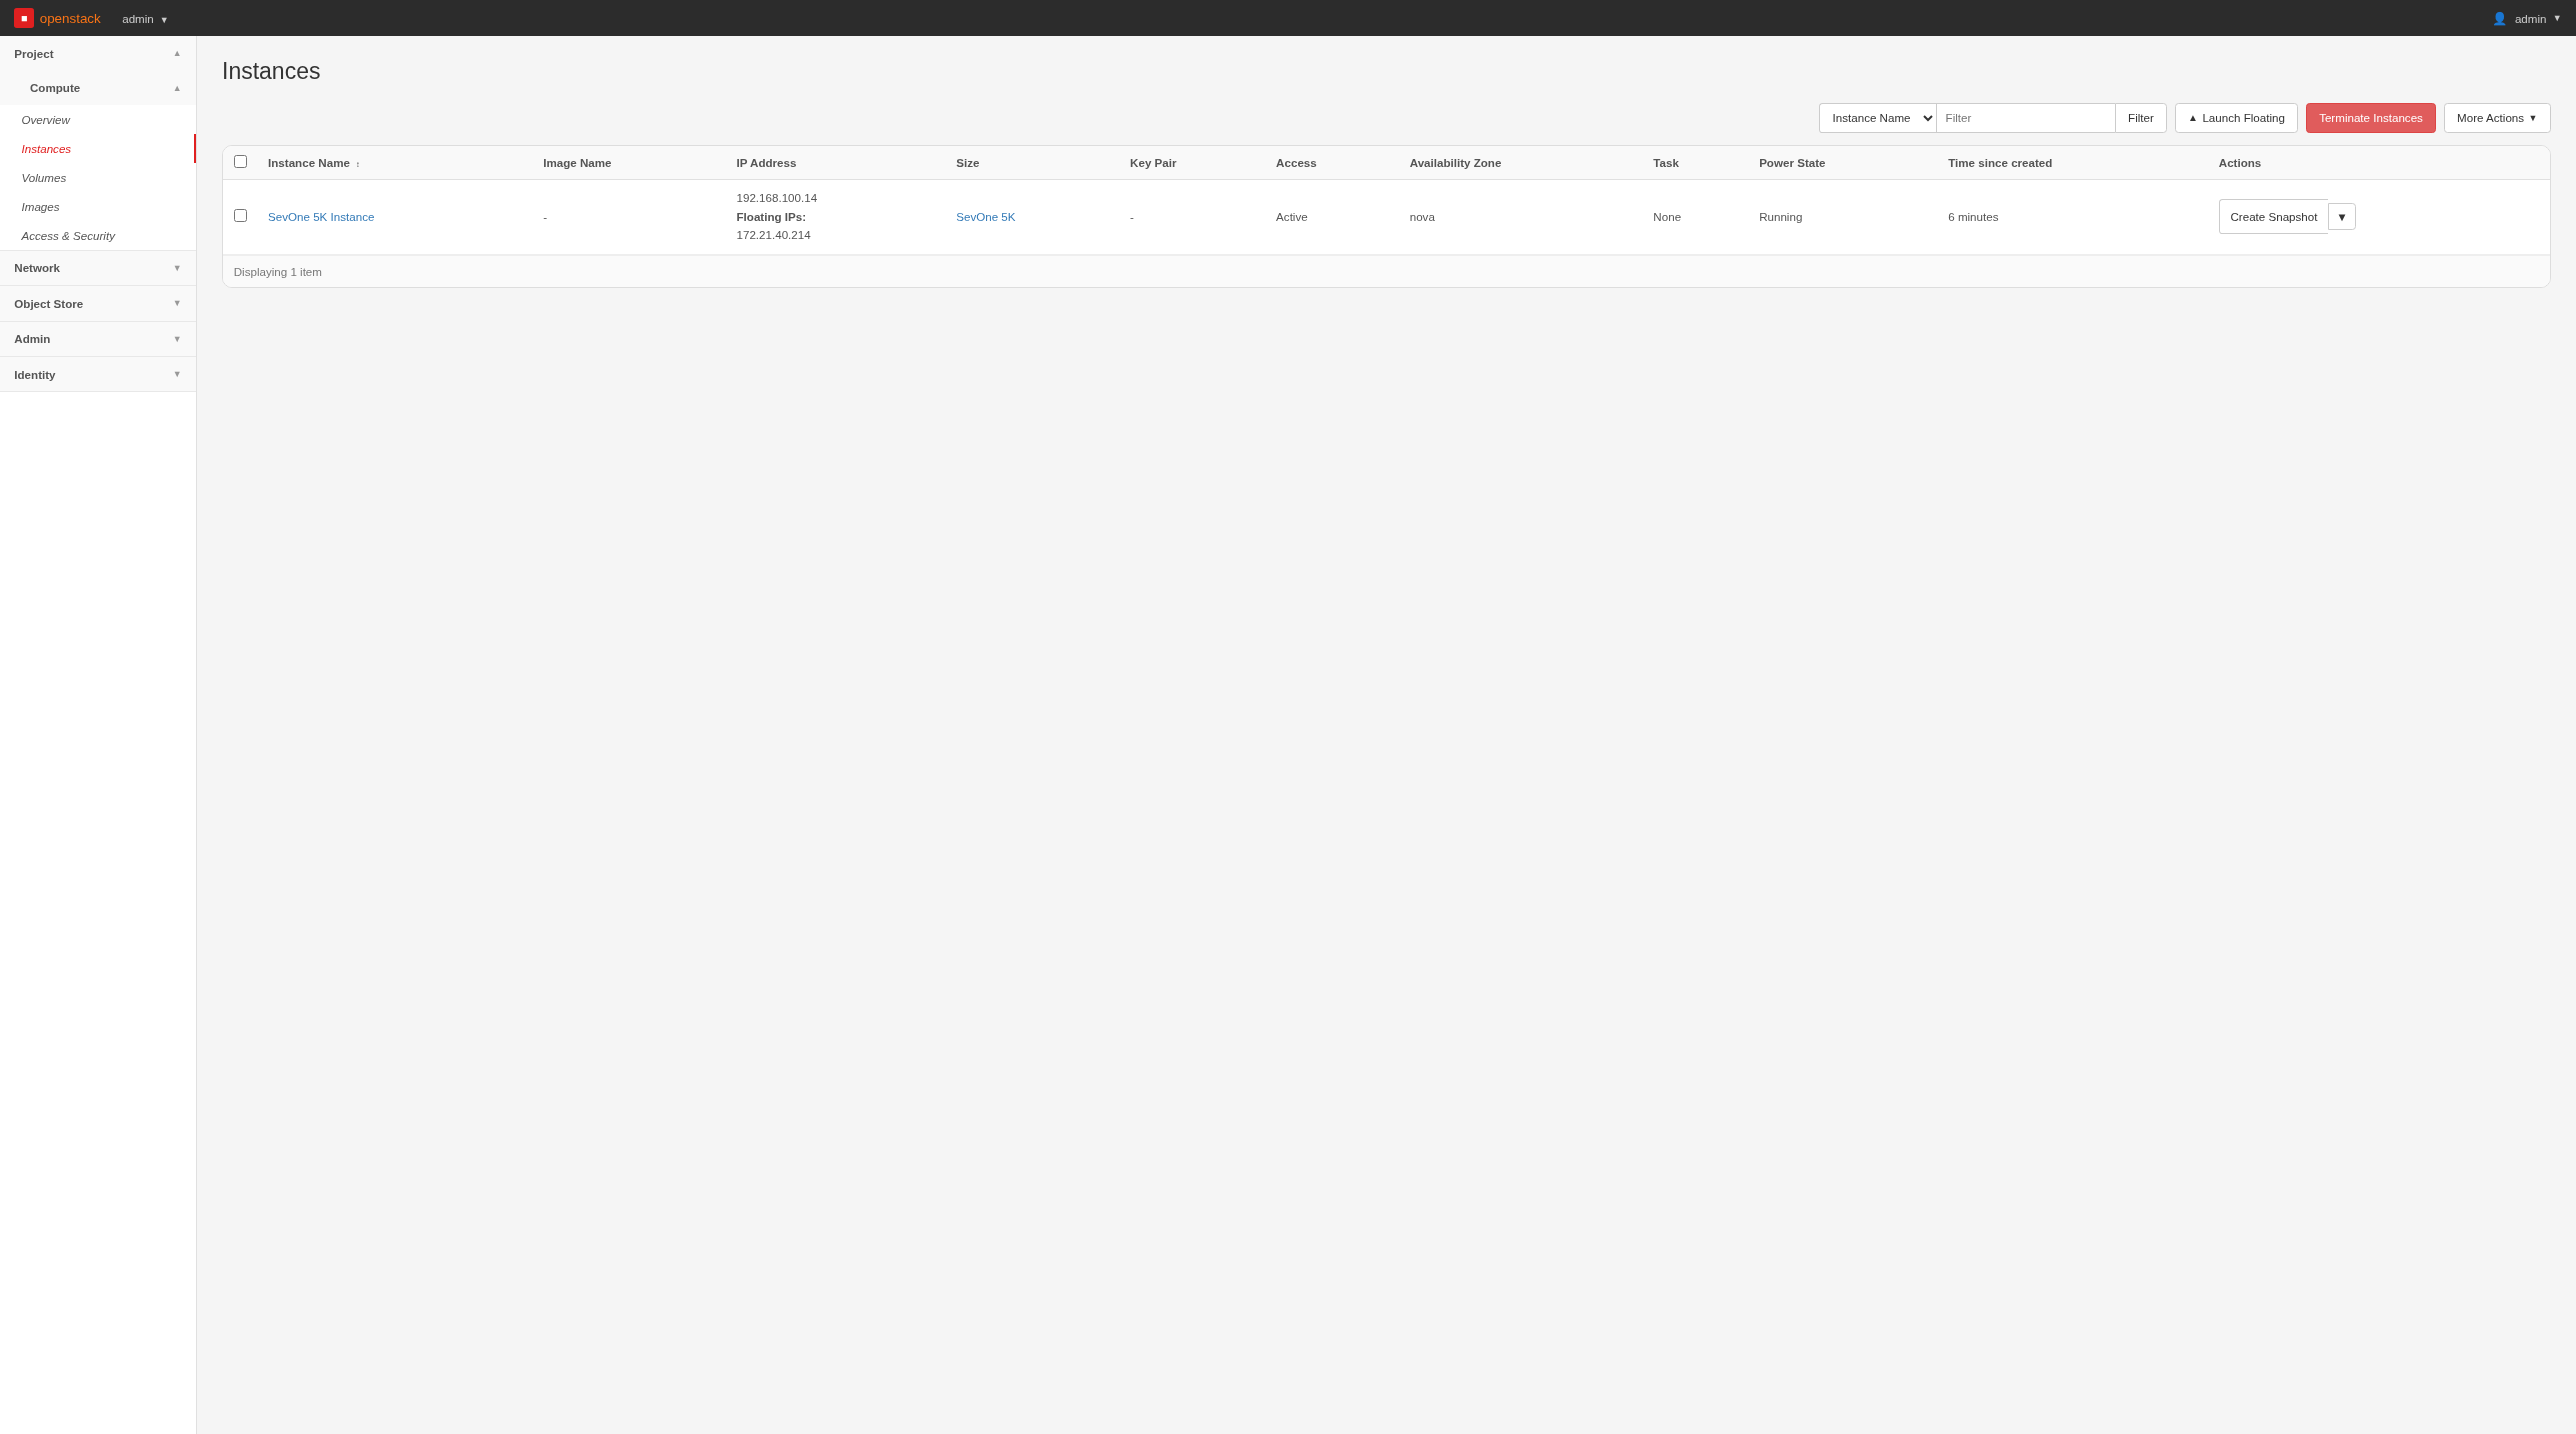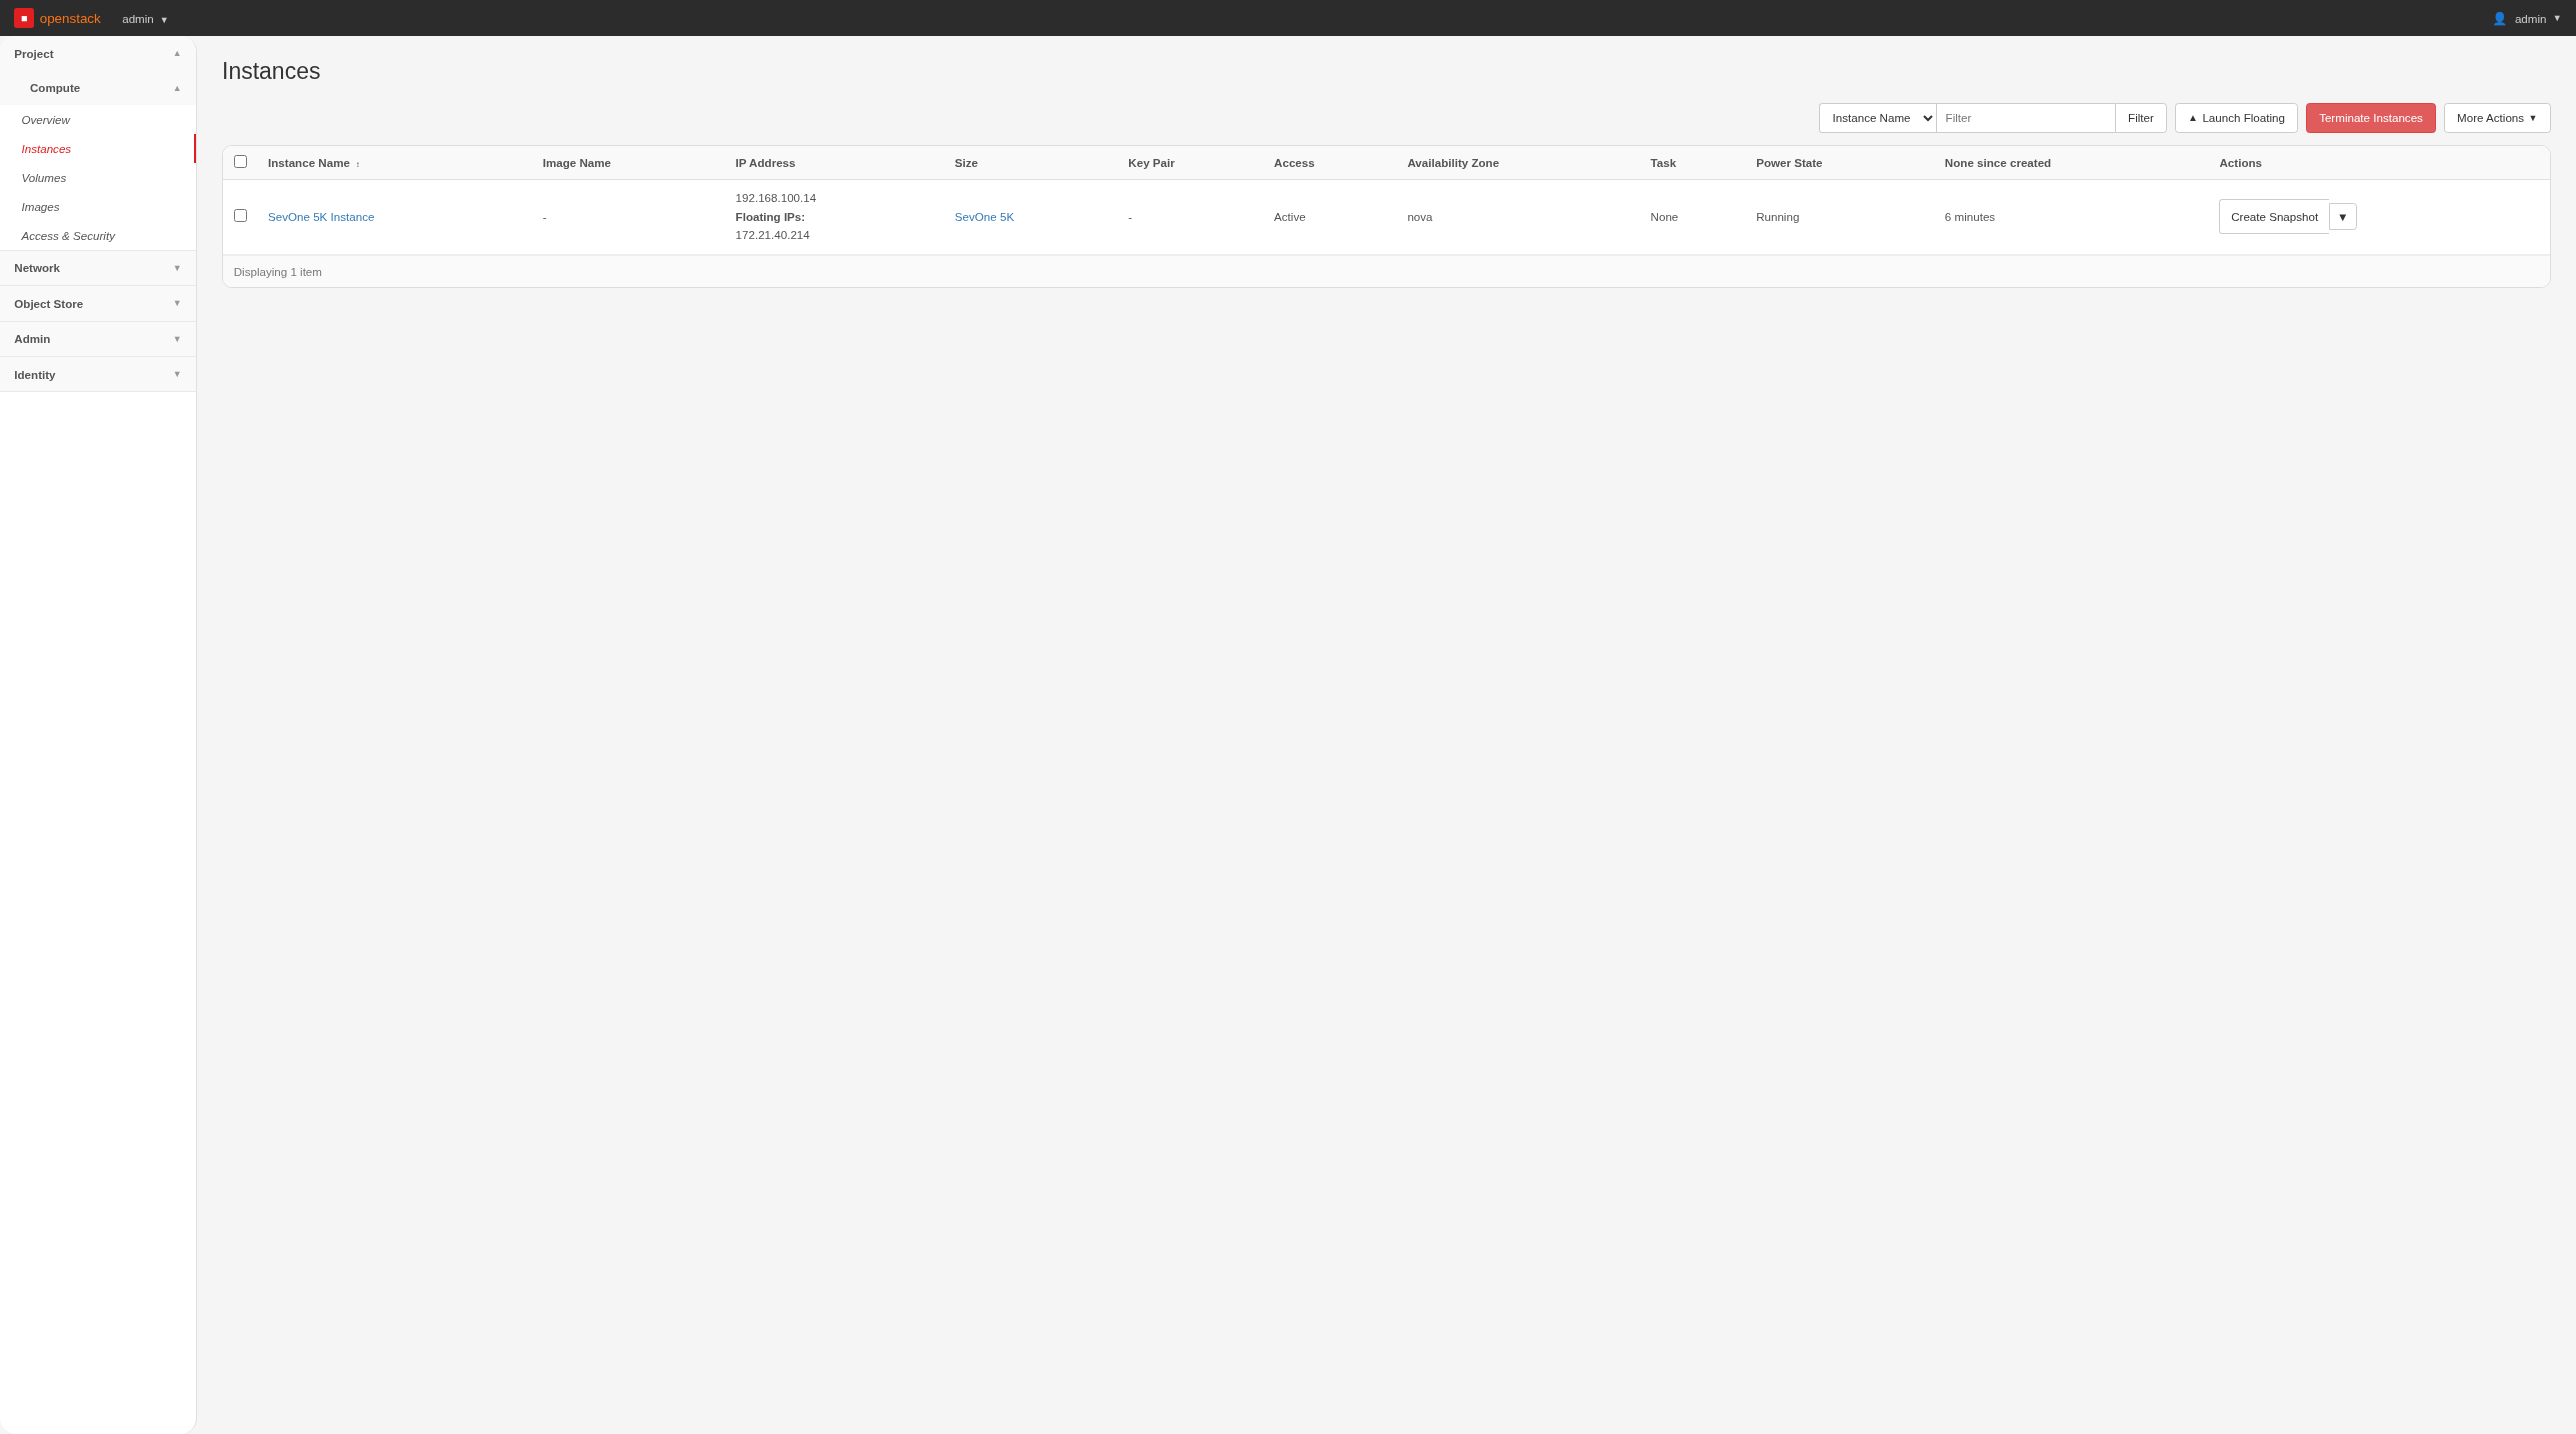--- a/index.html
+++ b/index.html
@@ -24,21 +24,21 @@
     }
     .logo-text { color: #f97316; font-size: 13.4px; font-weight: 500; }
     .top-bar-admin-dropdown { display: flex; align-items: center; gap: 3.6px; }
 
     
     .main-layout { display: flex; flex: 1; overflow: hidden; }
 
     
     .sidebar {
       width: 197px; background: #fff; border-right: 0.9px solid #e0e0e0;
-      flex-shrink: 0; overflow-y: auto; border-radius: 16px;
+      flex-shrink: 0; overflow-y: auto;
     }
     .sidebar-section {
       border-bottom: 0.9px solid #e8e8e8;
     }
     .sidebar-section-header {
       display: flex; align-items: center; justify-content: space-between;
       padding: 10.7px 14.3px; font-weight: 600; font-size: 11.6px; color: #555;
       cursor: pointer; background: #f9f9f9;
     }
     .chevron { font-size: 9px; color: #999; }
@@ -232,21 +232,21 @@
               <span style="font-size:8px;margin-left:2.7px;">↕</span>
             </th>
             <th>Image Name</th>
             <th>IP Address</th>
             <th>Size</th>
             <th>Key Pair</th>
             <th>Access</th>
             <th>Availability Zone</th>
             <th>Task</th>
             <th>Power State</th>
-            <th>None since created</th>
+            <th>Time since created</th>
             <th>Actions</th>
           </tr>
         </thead>
         <tbody>
           <tr>
             <td>
               <input type="checkbox" style="">
             </td>
             <td>
               <a class="link">SevOne 5K Instance</a>

